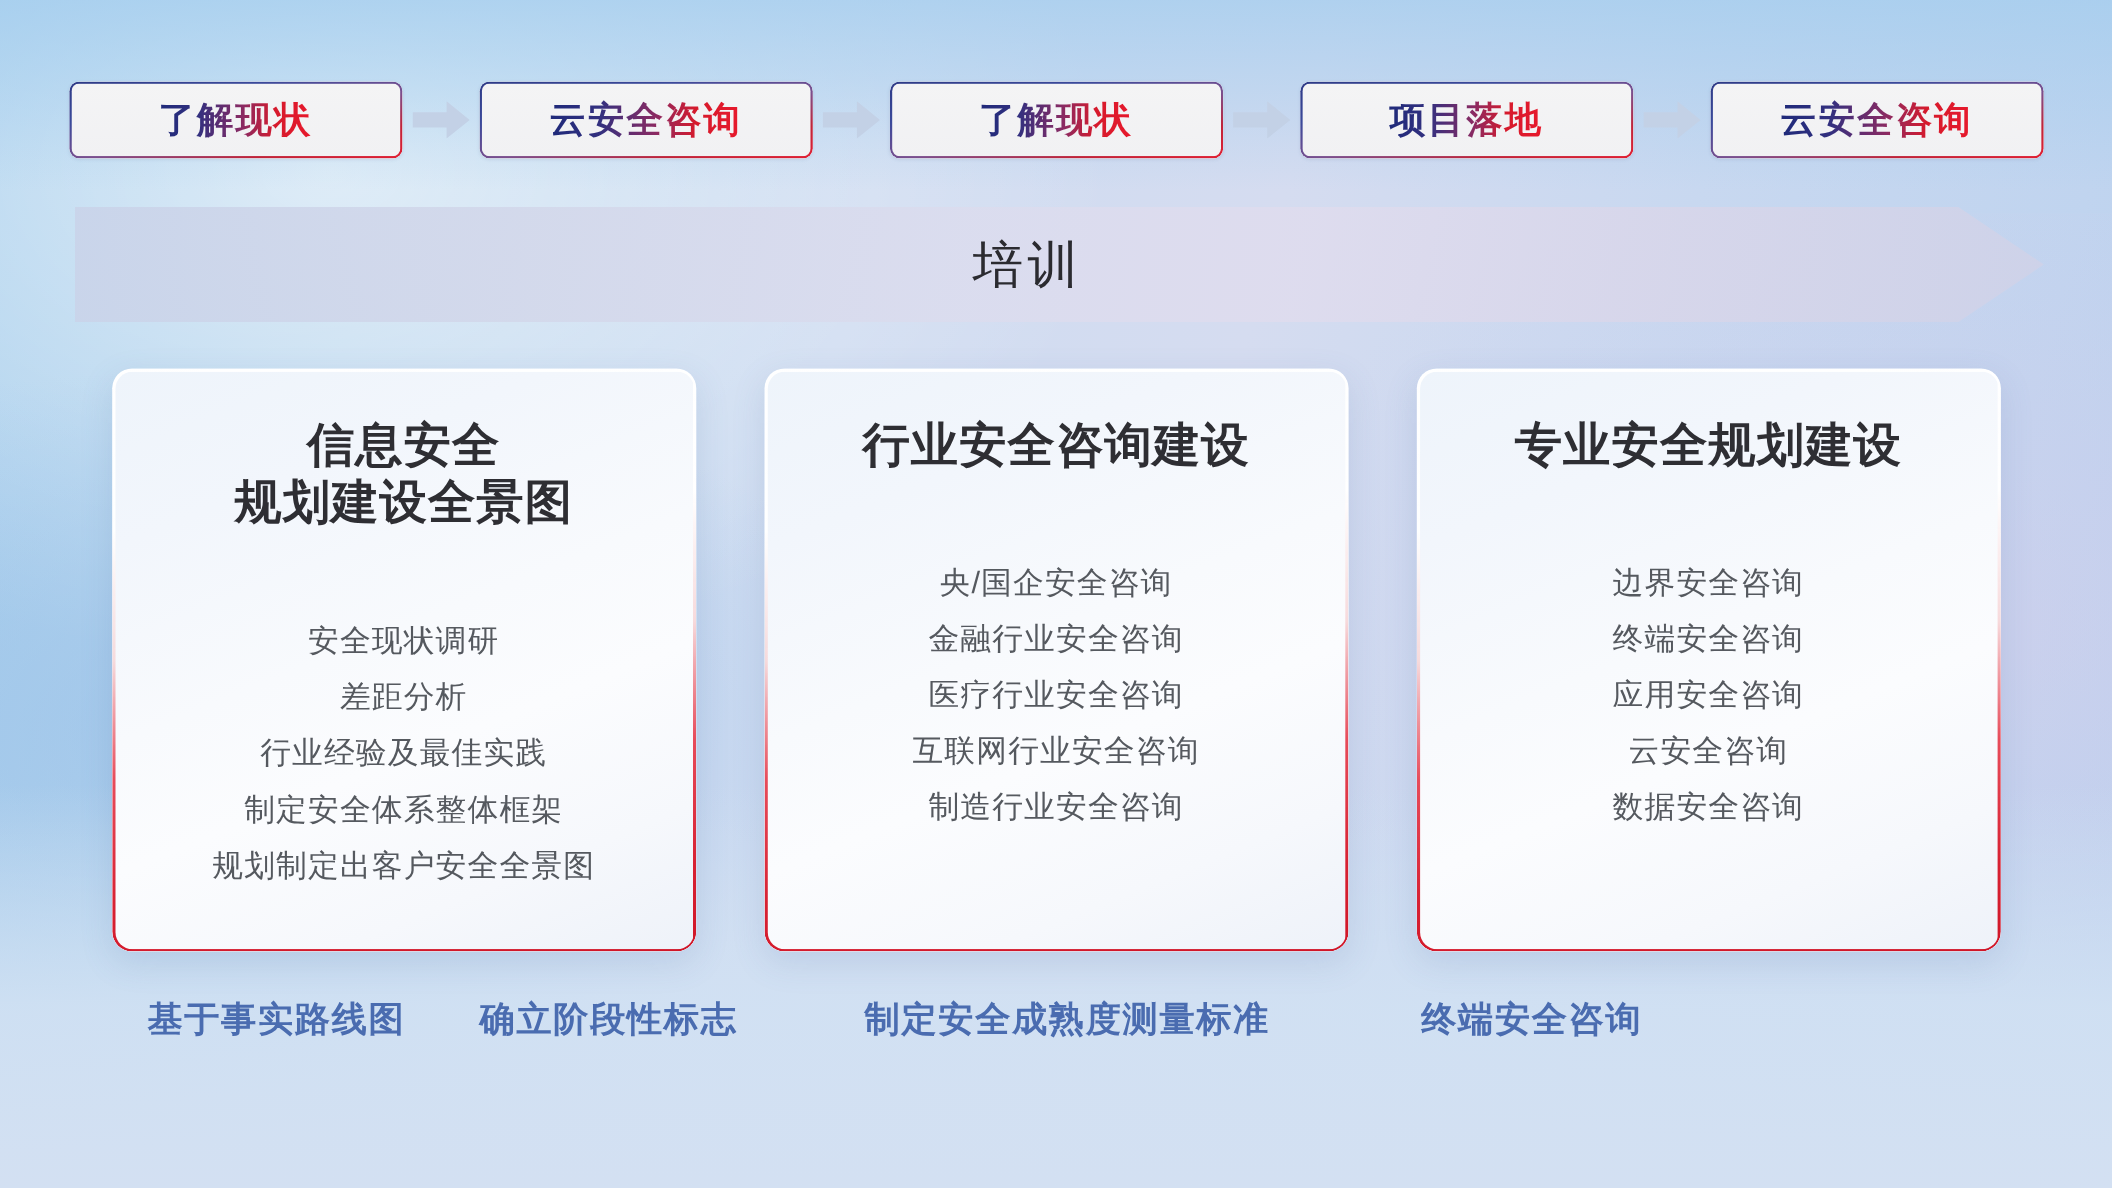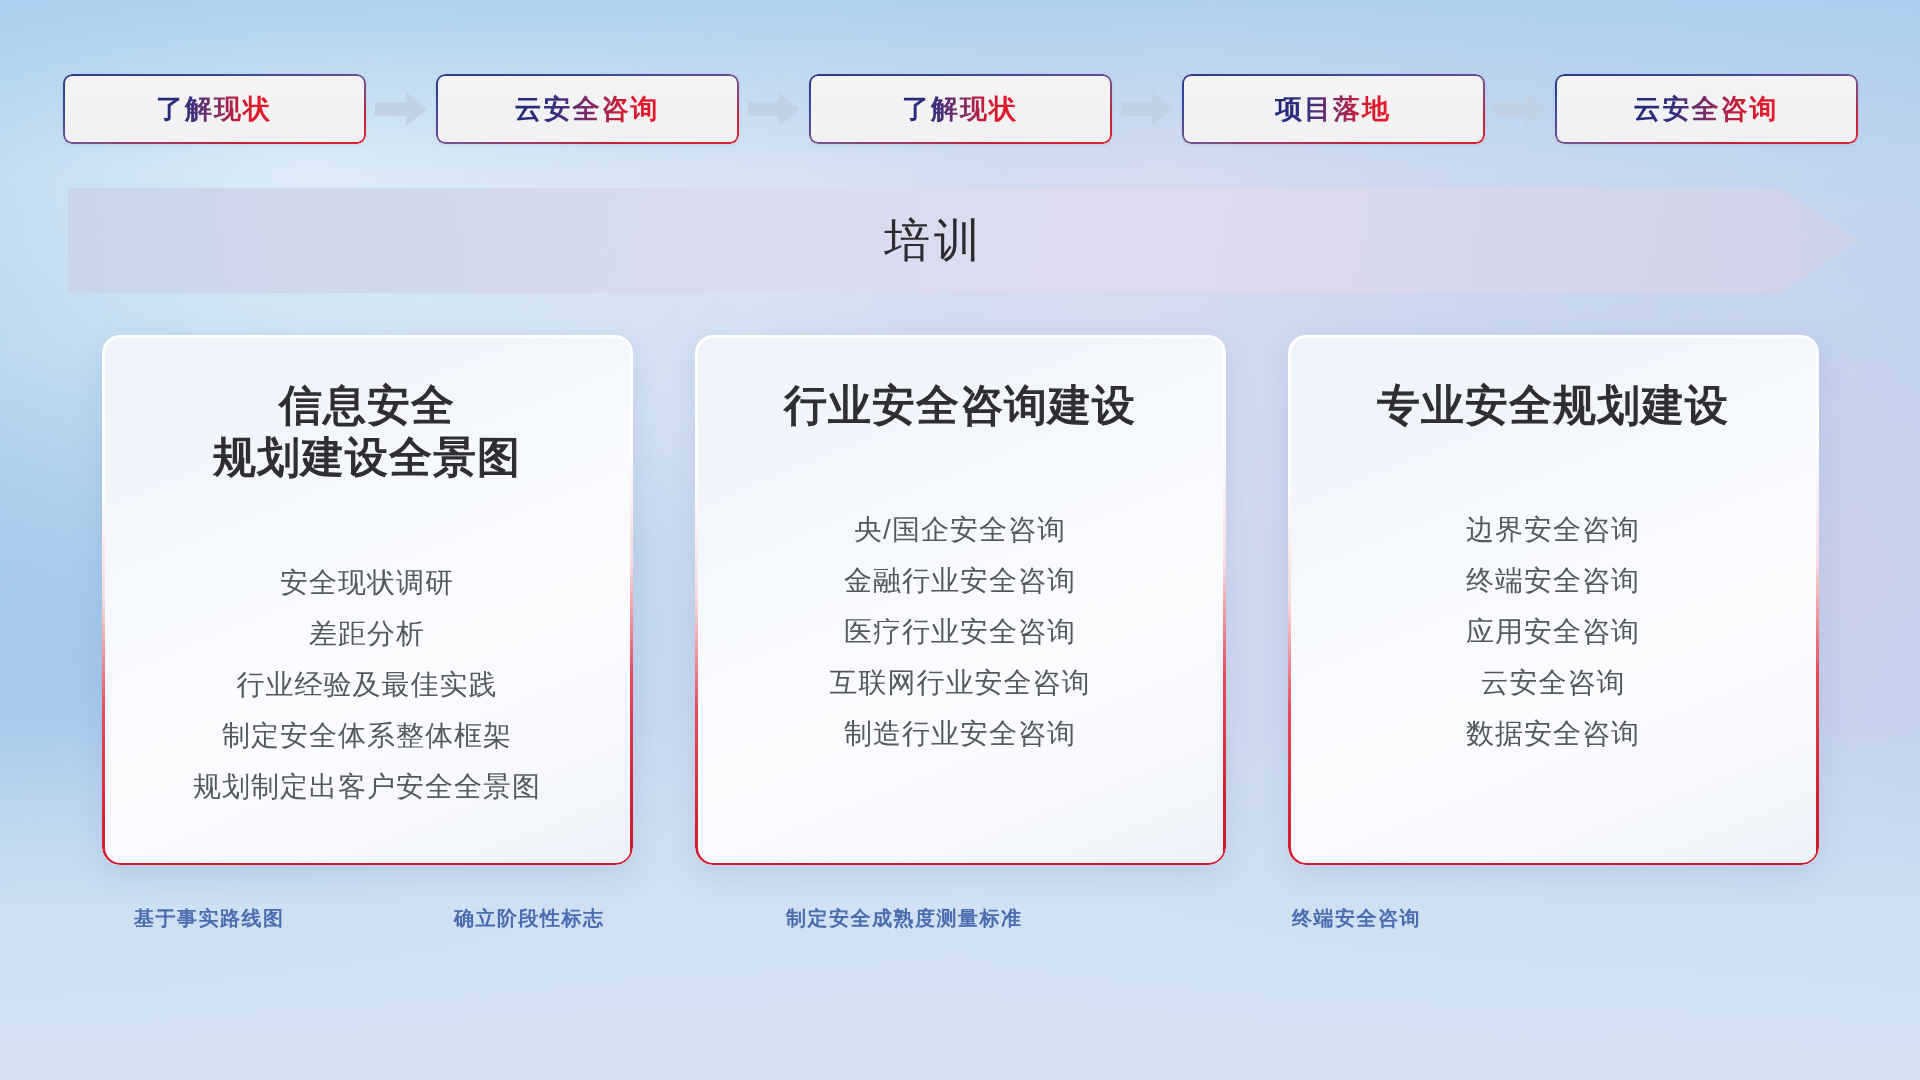--- a/index.html
+++ b/index.html
@@ -50,21 +50,21 @@
     box-shadow:0 1px 3px rgba(60,80,120,.10);
   }
   .step-box::before{
     content:"";position:absolute;inset:0;border-radius:9px;padding:2px;
     background:linear-gradient(168deg,#2e3a86 0%,#3b4a9b 28%,#7a4f8e 55%,#c0243a 78%,#e01f33 100%);
     -webkit-mask:linear-gradient(#000 0 0) content-box,linear-gradient(#000 0 0);
     -webkit-mask-composite:xor;mask-composite:exclude;
     pointer-events:none;
   }
   .step-label{
-    font-size:27px;font-weight:700;letter-spacing:2px;
+    font-size:33px;font-weight:700;letter-spacing:2px;
     background:linear-gradient(90deg,#1f2a7a 0%,#33307f 26%,#8b2a62 55%,#d61a2c 76%,#e8192c 100%);
     -webkit-background-clip:text;background-clip:text;
     color:transparent;-webkit-text-fill-color:transparent;
     position:relative;z-index:2;
   }
   .step-arrow{
     width:52px;height:34px;flex:0 0 52px;
     margin:0 9px;
     position:relative;
   }
@@ -141,25 +141,25 @@
     font-size:28px;color:#55595f;letter-spacing:1px;line-height:1.5;
     white-space:nowrap;
   }
 
   
   #captions{
     position:absolute;left:0;top:905px;width:1920px;height:56px;
   }
   .caption{
     position:absolute;top:0;
-    font-size:20px;font-weight:700;color:#4a6cb0;letter-spacing:1.5px;
+    font-size:32px;font-weight:700;color:#4a6cb0;letter-spacing:1.5px;
     white-space:nowrap;
   }
   .cap-0{left:134px;}
-  .cap-1{left:454px;}
+  .cap-1{left:436px;}
   .cap-2{left:786px;}
   .cap-3{left:1292px;}
 </style>
 </head>
 <body>
 
 <div id="bg-base"></div>
 <div id="bg-soft-1"></div>
 <div id="bg-soft-2"></div>
 <div id="bg-soft-3"></div>

